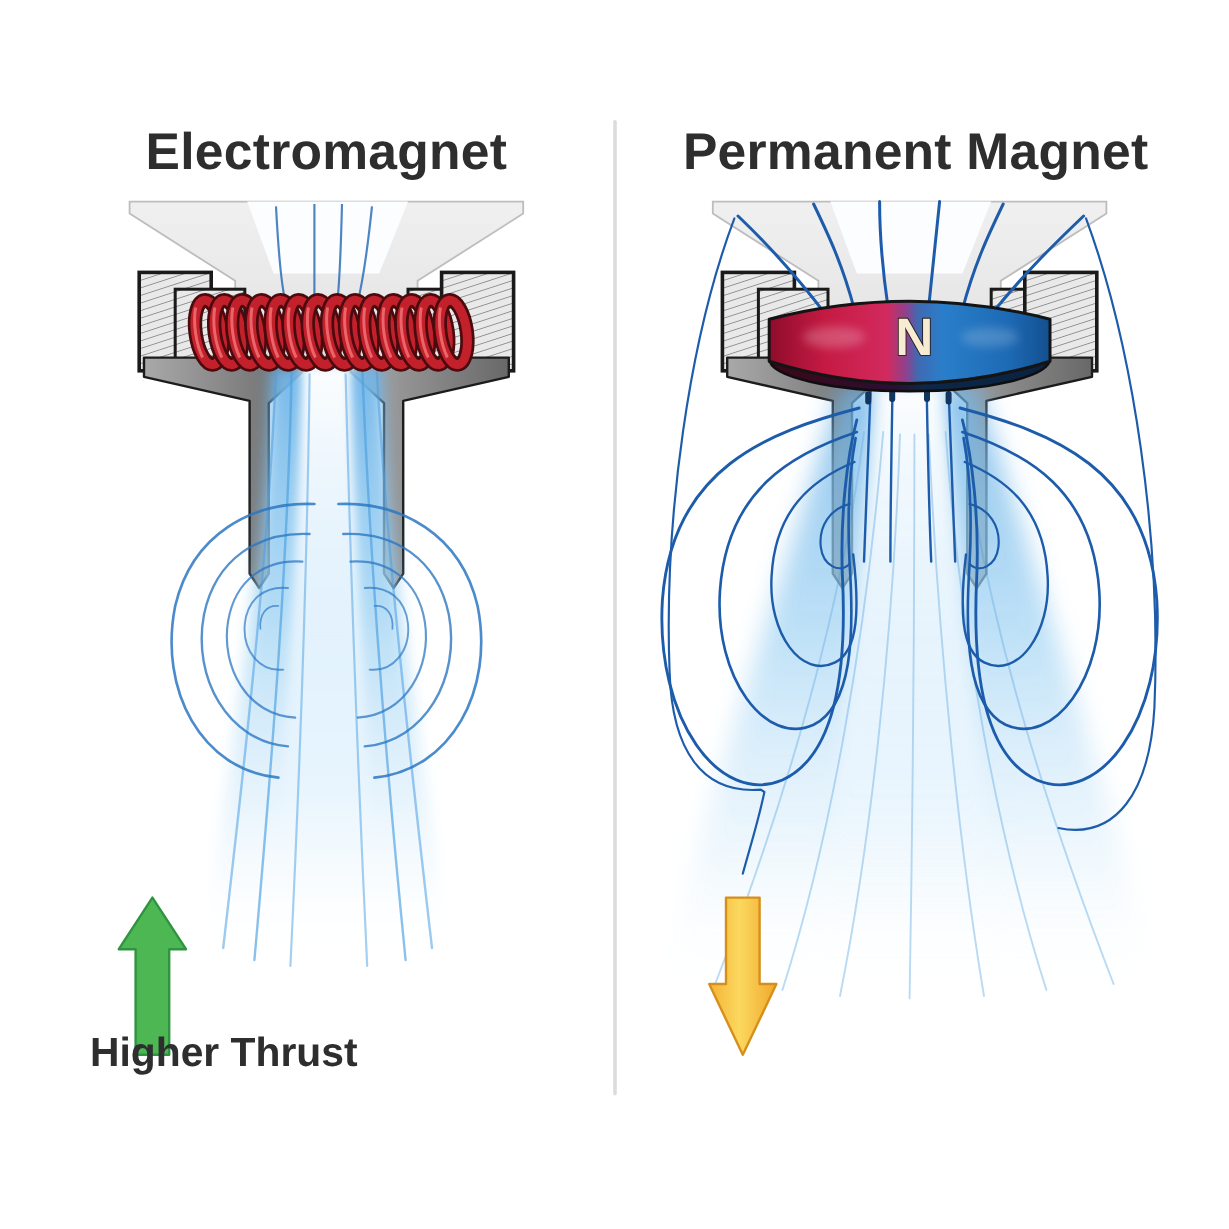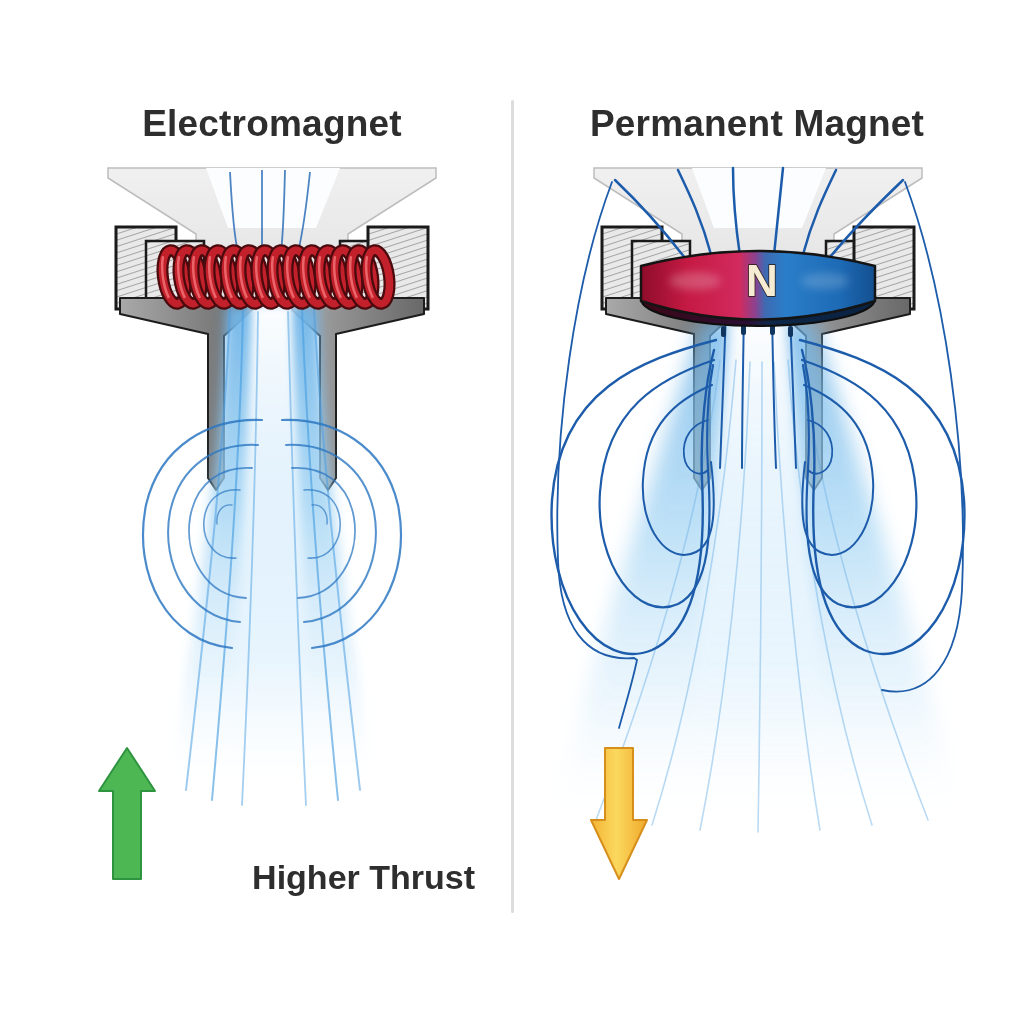--- a/index.html
+++ b/index.html
@@ -1,25 +1,25 @@
 <!DOCTYPE html>
 <html><head>
 <meta charset="utf-8">
 <style>
   html,body{margin:0;padding:0;background:#ffffff;}
   .stage{position:relative;width:1024px;height:1024px;background:#ffffff;overflow:hidden;
          font-family:"Liberation Sans",sans-serif;}
   .art{position:absolute;left:0;top:0;}
   .panel-title{position:absolute;top:103px;width:400px;text-align:center;
-               font-size:37px;font-weight:bold;color:#2e2e2e;letter-spacing:.2px;}
+               font-size:43px;font-weight:bold;color:#2e2e2e;letter-spacing:.2px;}
   .title-left{left:72px;}
-  .title-right{left:557px;}
+  .title-right{left:557px;text-align:right;}
   .divider{position:absolute;left:511px;top:100px;width:3px;height:813px;
            background:#dcdcdc;border-radius:2px;}
-  .thrust-label{position:absolute;width:400px;text-align:right;
+  .thrust-label{position:absolute;width:400px;text-align:left;
                 font-size:34px;font-weight:bold;color:#2e2e2e;}
   .label-left{left:75px;top:858px;}
   .label-right{left:576px;top:861px;}
 </style>
 </head>
 <body>
 
 <div class="stage">
 
   <div class="panel-title title-left">Electromagnet</div>

